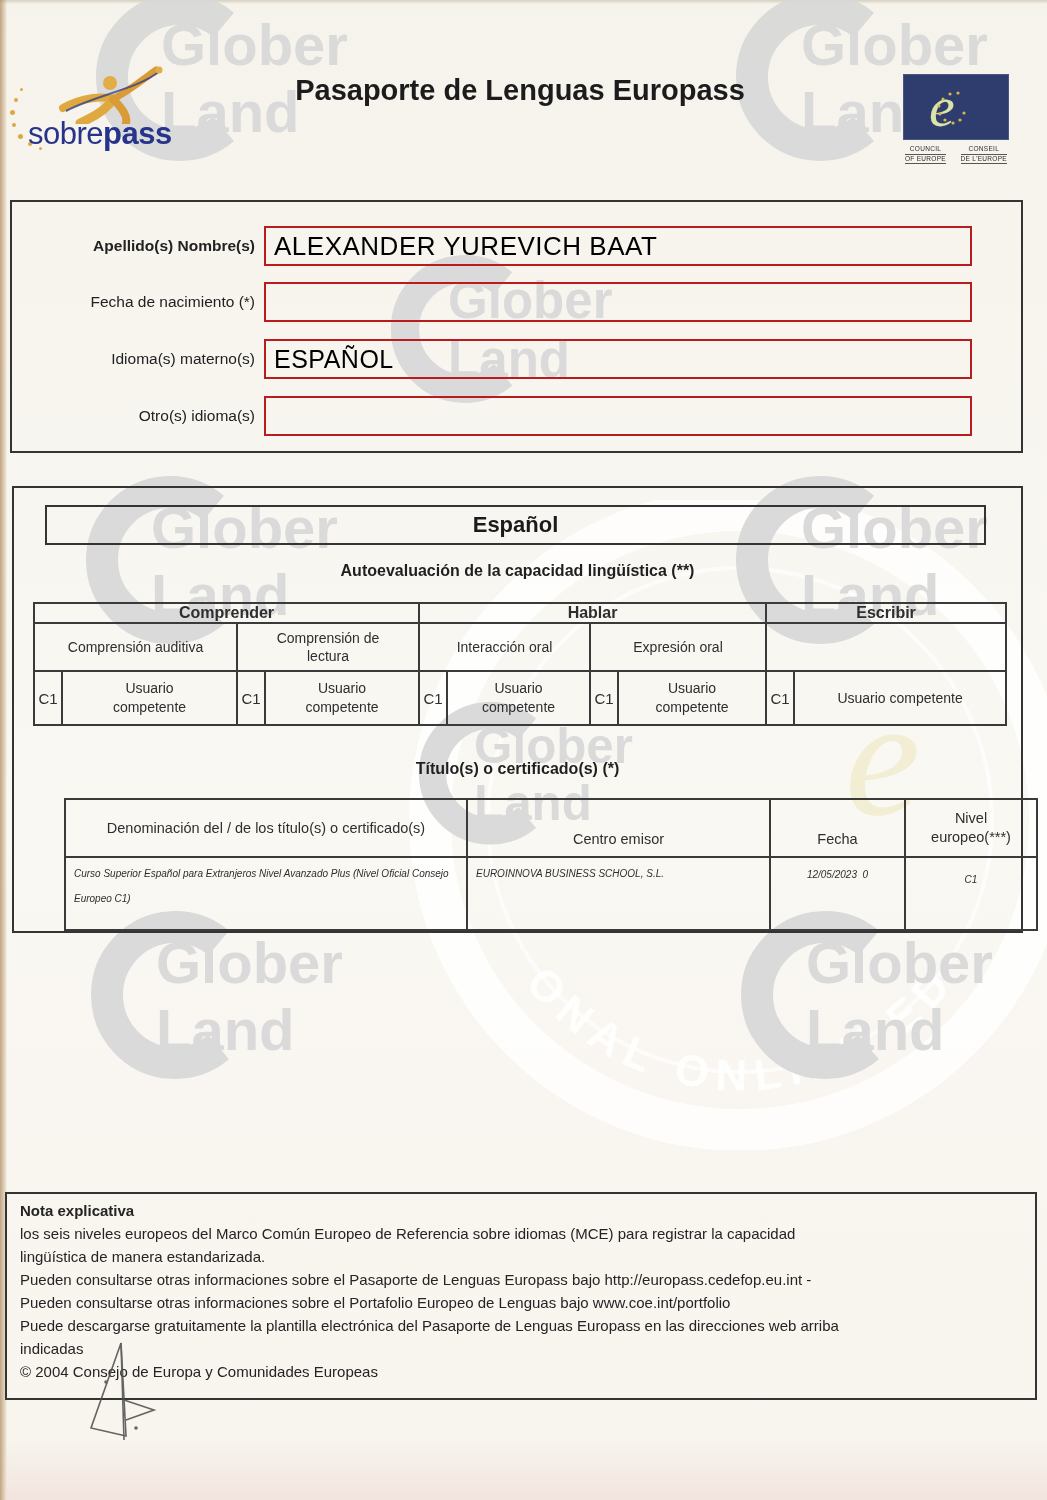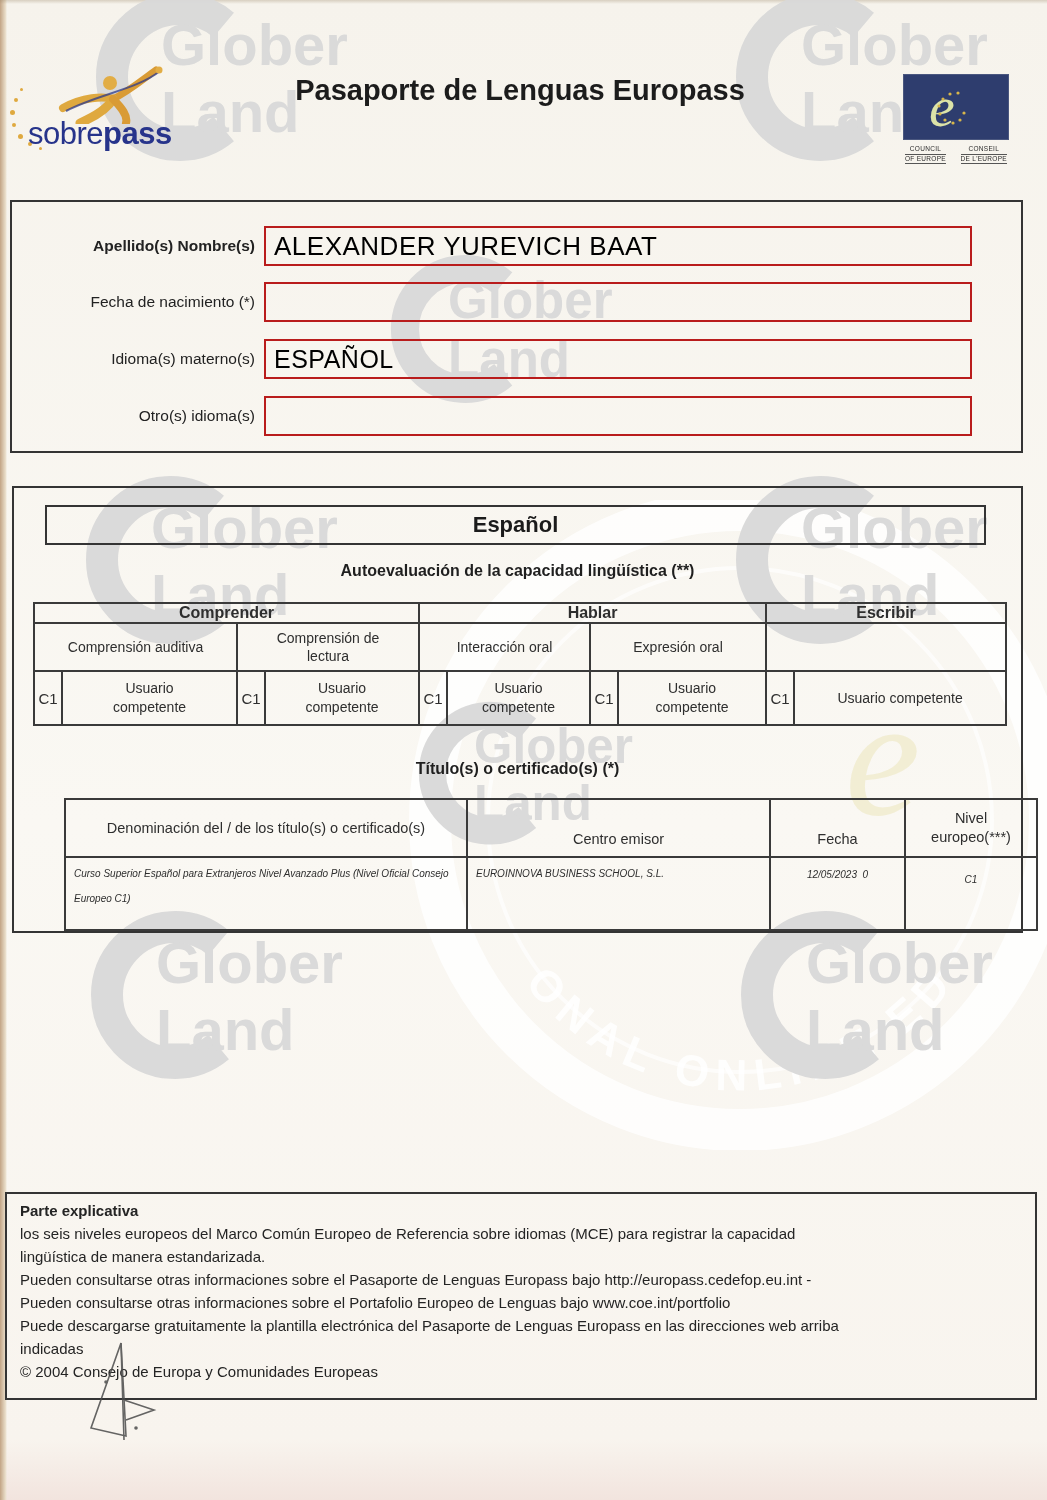--- a/index.html
+++ b/index.html
@@ -309,21 +309,21 @@
                 <div class="clip">EUROINNOVA BUSINESS SCHOOL, S.L.</div>
               </td>
           <td class="center">12/05/2023  0</td>
           <td class="level">C1</td>
         </tr>
       </tbody>
         </table>
     </div>
 
     <div class="outer-box" id="box-note">
-      <div class="heading">Parte explicativa</div>
+      <div class="heading">Nota explicativa</div>
       <div>los seis niveles europeos del Marco Común Europeo de Referencia sobre idiomas (MCE) para registrar la capacidad</div>
       <div>lingüística de manera estandarizada.</div>
       <div>Pueden consultarse otras informaciones sobre el Pasaporte de Lenguas Europass bajo http://europass.cedefop.eu.int -</div>
       <div>Pueden consultarse otras informaciones sobre el Portafolio Europeo de Lenguas bajo www.coe.int/portfolio</div>
       <div>Puede descargarse gratuitamente la plantilla electrónica del Pasaporte de Lenguas Europass en las direcciones web arriba</div>
       <div>indicadas</div>
       <div>© 2004 Consejo de Europa y Comunidades Europeas</div>
     </div>
 
     <div class="pen-sketch">

